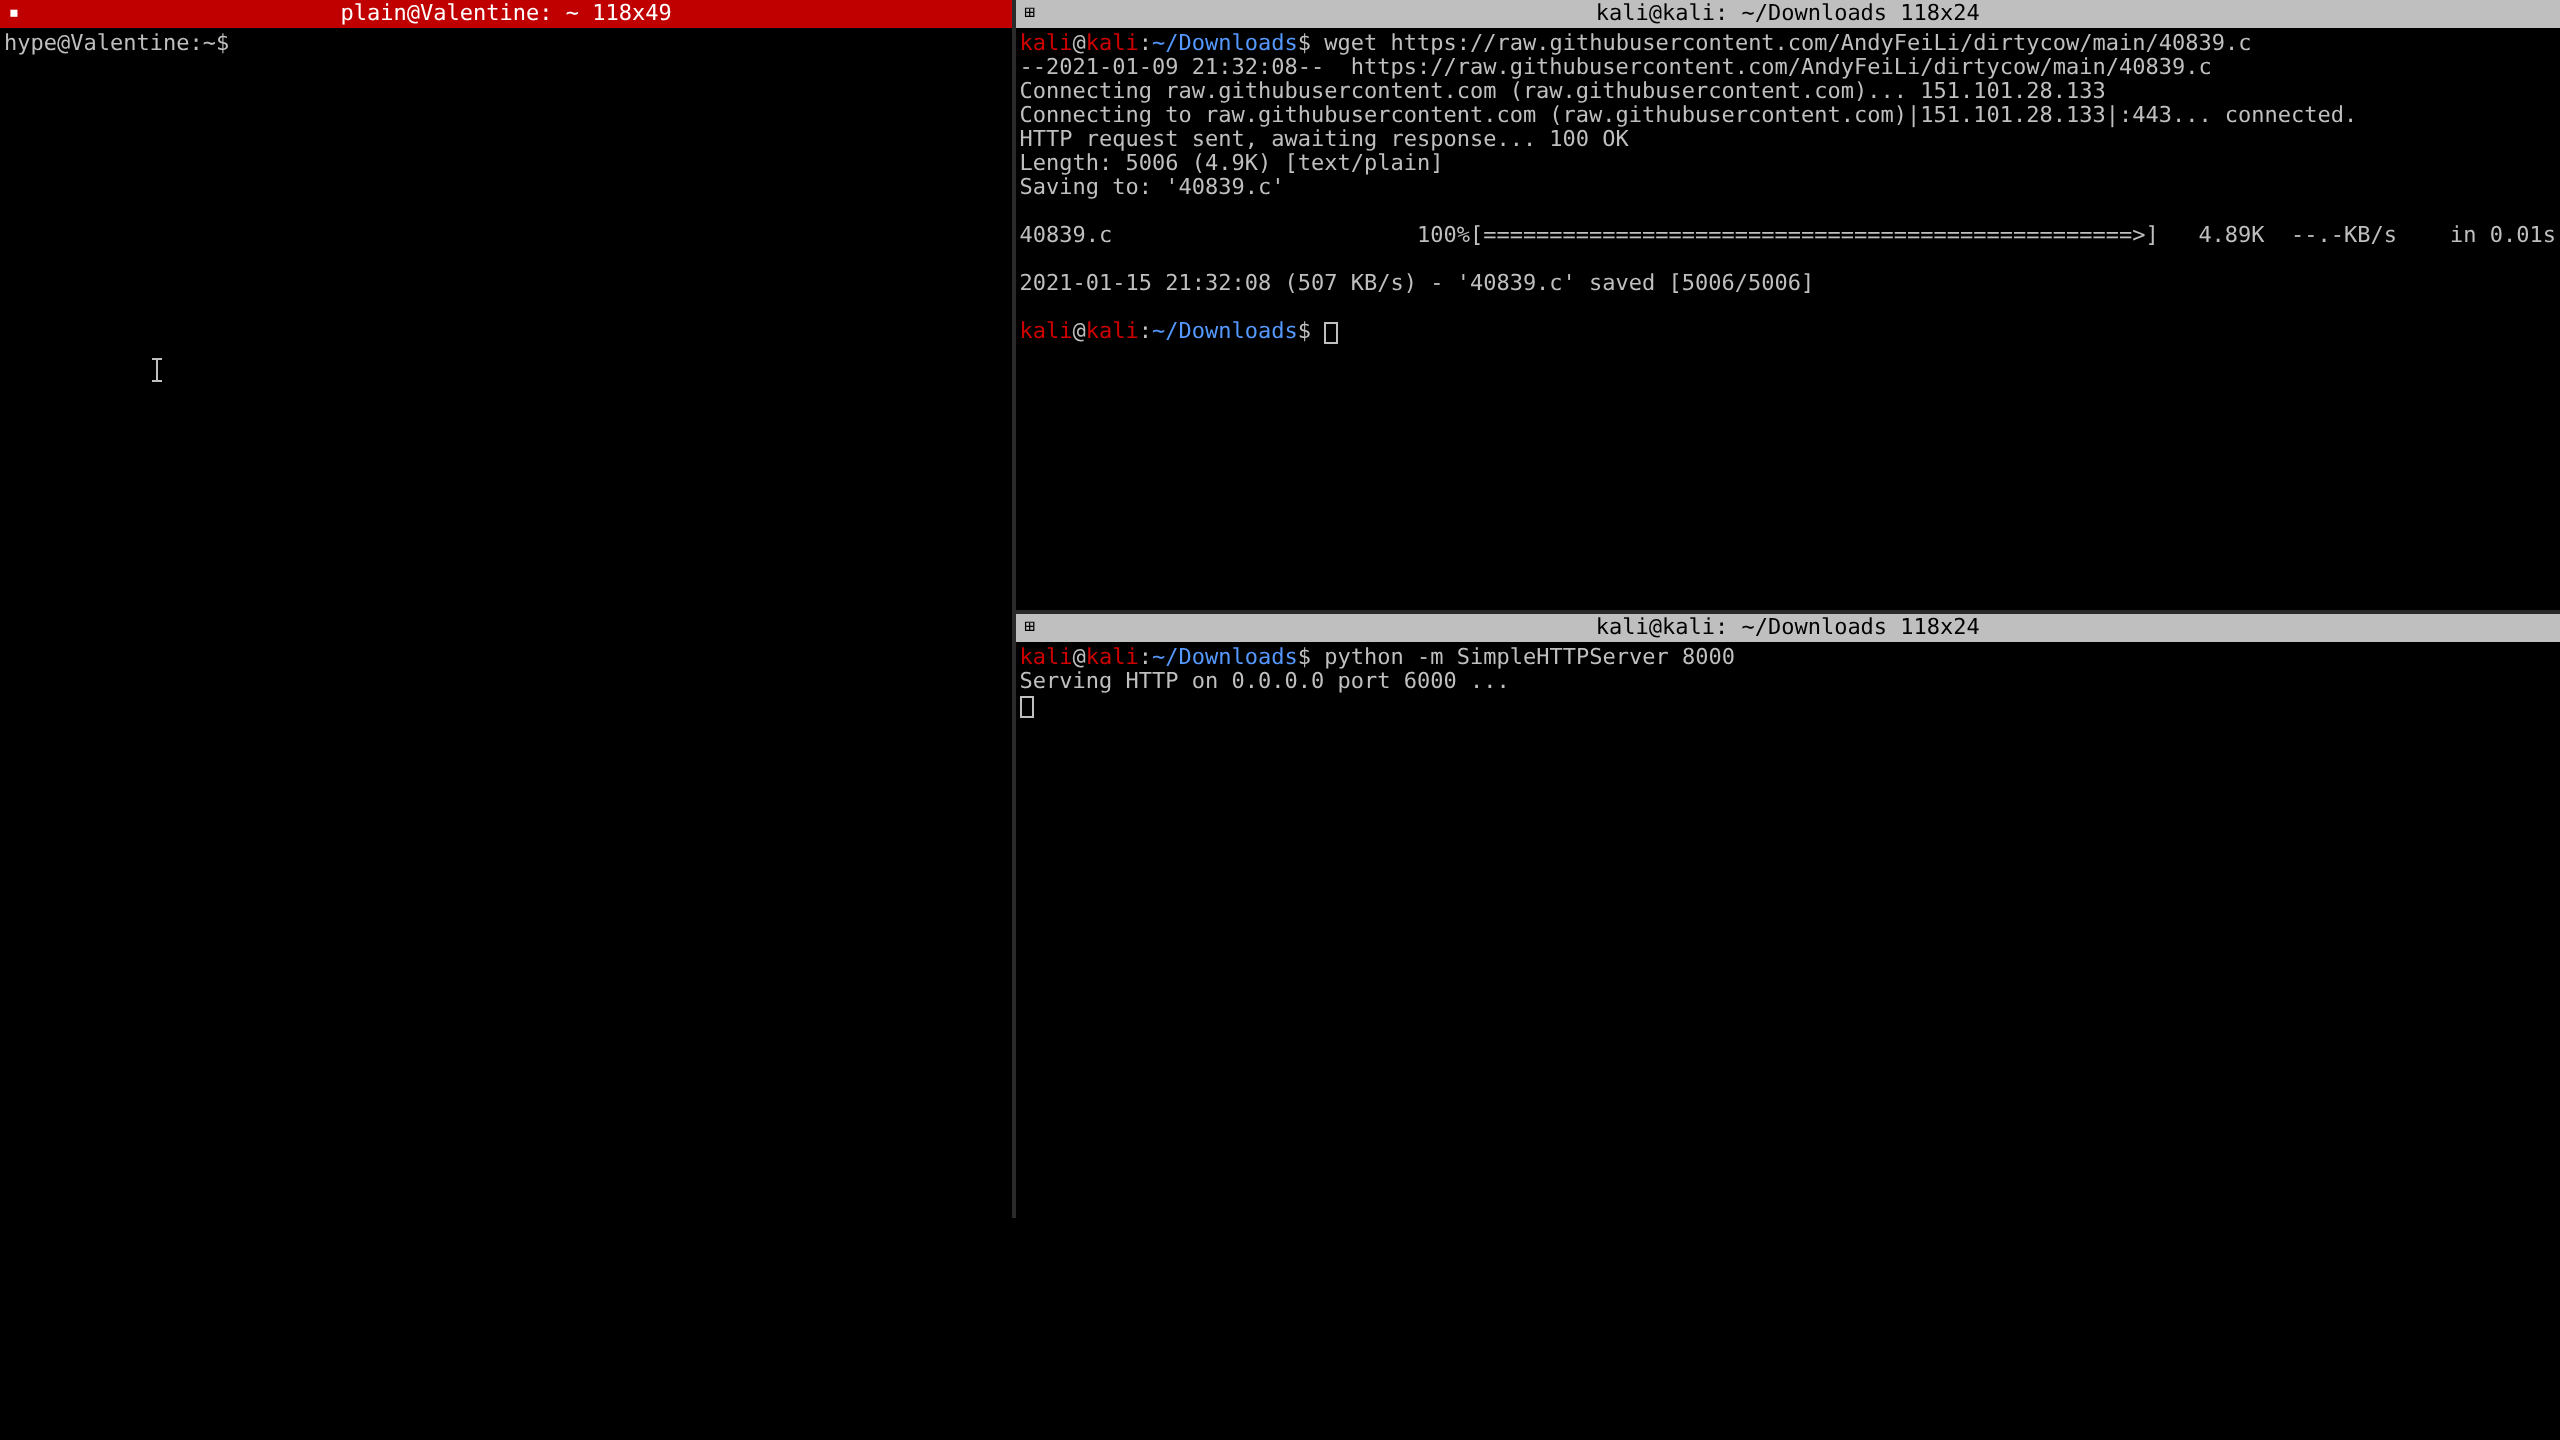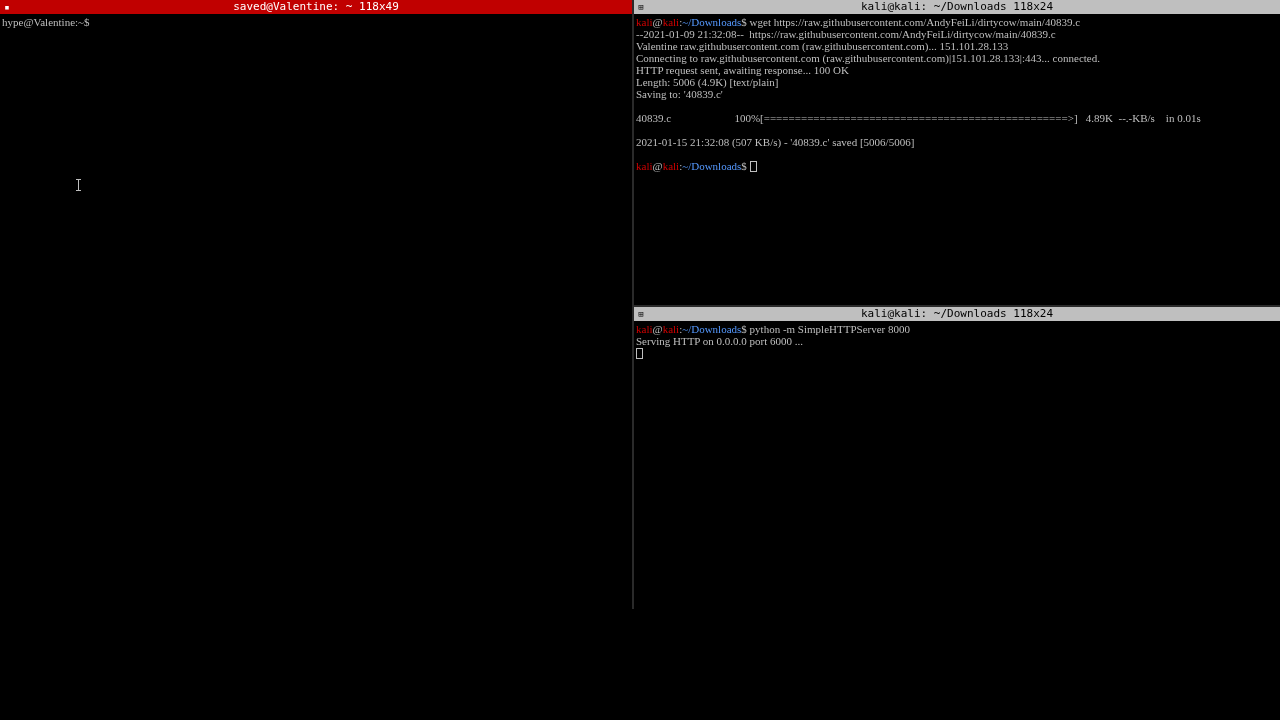--- a/index.html
+++ b/index.html
@@ -82,21 +82,20 @@
     line-height: 10px;
     text-align: center;
   }
   .term-body {
     flex: 1;
     background: #000;
     padding: 2px 2px;
     overflow: hidden;
     position: relative;
     white-space: pre;
-    font-family: Liberation Serif, serif;
   }
   .prompt-user { color: #d00000; }
   .prompt-host { color: #d00000; }
   .prompt-path { color: #5599ff; }
   .prompt-sym { color: #bfbfbf; }
   .term-line { color: #bfbfbf; }
   .cursor-block {
     display: inline-block;
     width: 7px;
     height: 11px;
@@ -123,41 +122,41 @@
 </head>
 <body>
 
 <div class="layout">
 
   <div class="left-pane">
     <div class="titlebar-active">
       <div class="icon-group">
         <span class="icon-small">▪</span>
       </div>
-      <span>saved@Valentine: ~ 118x49</span>
+      <span>plain@Valentine: ~ 118x49</span>
     </div>
     <div class="term-body"><span class="term-line">hype@Valentine:~$</span>
       <span class="cursor-ibeam" style="left:78px; top:165px;"></span>
     </div>
   </div>
 
   <div class="divider-v"></div>
 
   <div class="right-col">
 
     <div class="right-top">
       <div class="titlebar-inactive">
         <div class="icon-group">
           <span class="icon-small" style="color:#000;">⊞</span>
         </div>
         <span>kali@kali: ~/Downloads 118x24</span>
       </div>
       <div class="term-body"><span class="prompt-user">kali</span><span class="prompt-sym">@</span><span class="prompt-host">kali</span><span class="prompt-sym">:</span><span class="prompt-path">~/Downloads</span><span class="prompt-sym">$</span> <span class="term-line">wget https://raw.githubusercontent.com/AndyFeiLi/dirtycow/main/40839.c</span>
 <span class="term-line">--2021-01-09 21:32:08--  https://raw.githubusercontent.com/AndyFeiLi/dirtycow/main/40839.c</span>
-<span class="term-line">Valentine raw.githubusercontent.com (raw.githubusercontent.com)... 151.101.28.133</span>
+<span class="term-line">Connecting raw.githubusercontent.com (raw.githubusercontent.com)... 151.101.28.133</span>
 <span class="term-line">Connecting to raw.githubusercontent.com (raw.githubusercontent.com)|151.101.28.133|:443... connected.</span>
 <span class="term-line">HTTP request sent, awaiting response... 100 OK</span>
 <span class="term-line">Length: 5006 (4.9K) [text/plain]</span>
 <span class="term-line">Saving to: '40839.c'</span>
 <span class="term-line"></span>
 <span class="term-line">40839.c                       100%[=================================================&gt;]   4.89K  --.-KB/s    in 0.01s</span>
 <span class="term-line"></span>
 <span class="term-line">2021-01-15 21:32:08 (507 KB/s) - '40839.c' saved [5006/5006]</span>
 <span class="term-line"></span>
 <span class="prompt-user">kali</span><span class="prompt-sym">@</span><span class="prompt-host">kali</span><span class="prompt-sym">:</span><span class="prompt-path">~/Downloads</span><span class="prompt-sym">$</span> <span class="cursor-block"></span></div>

